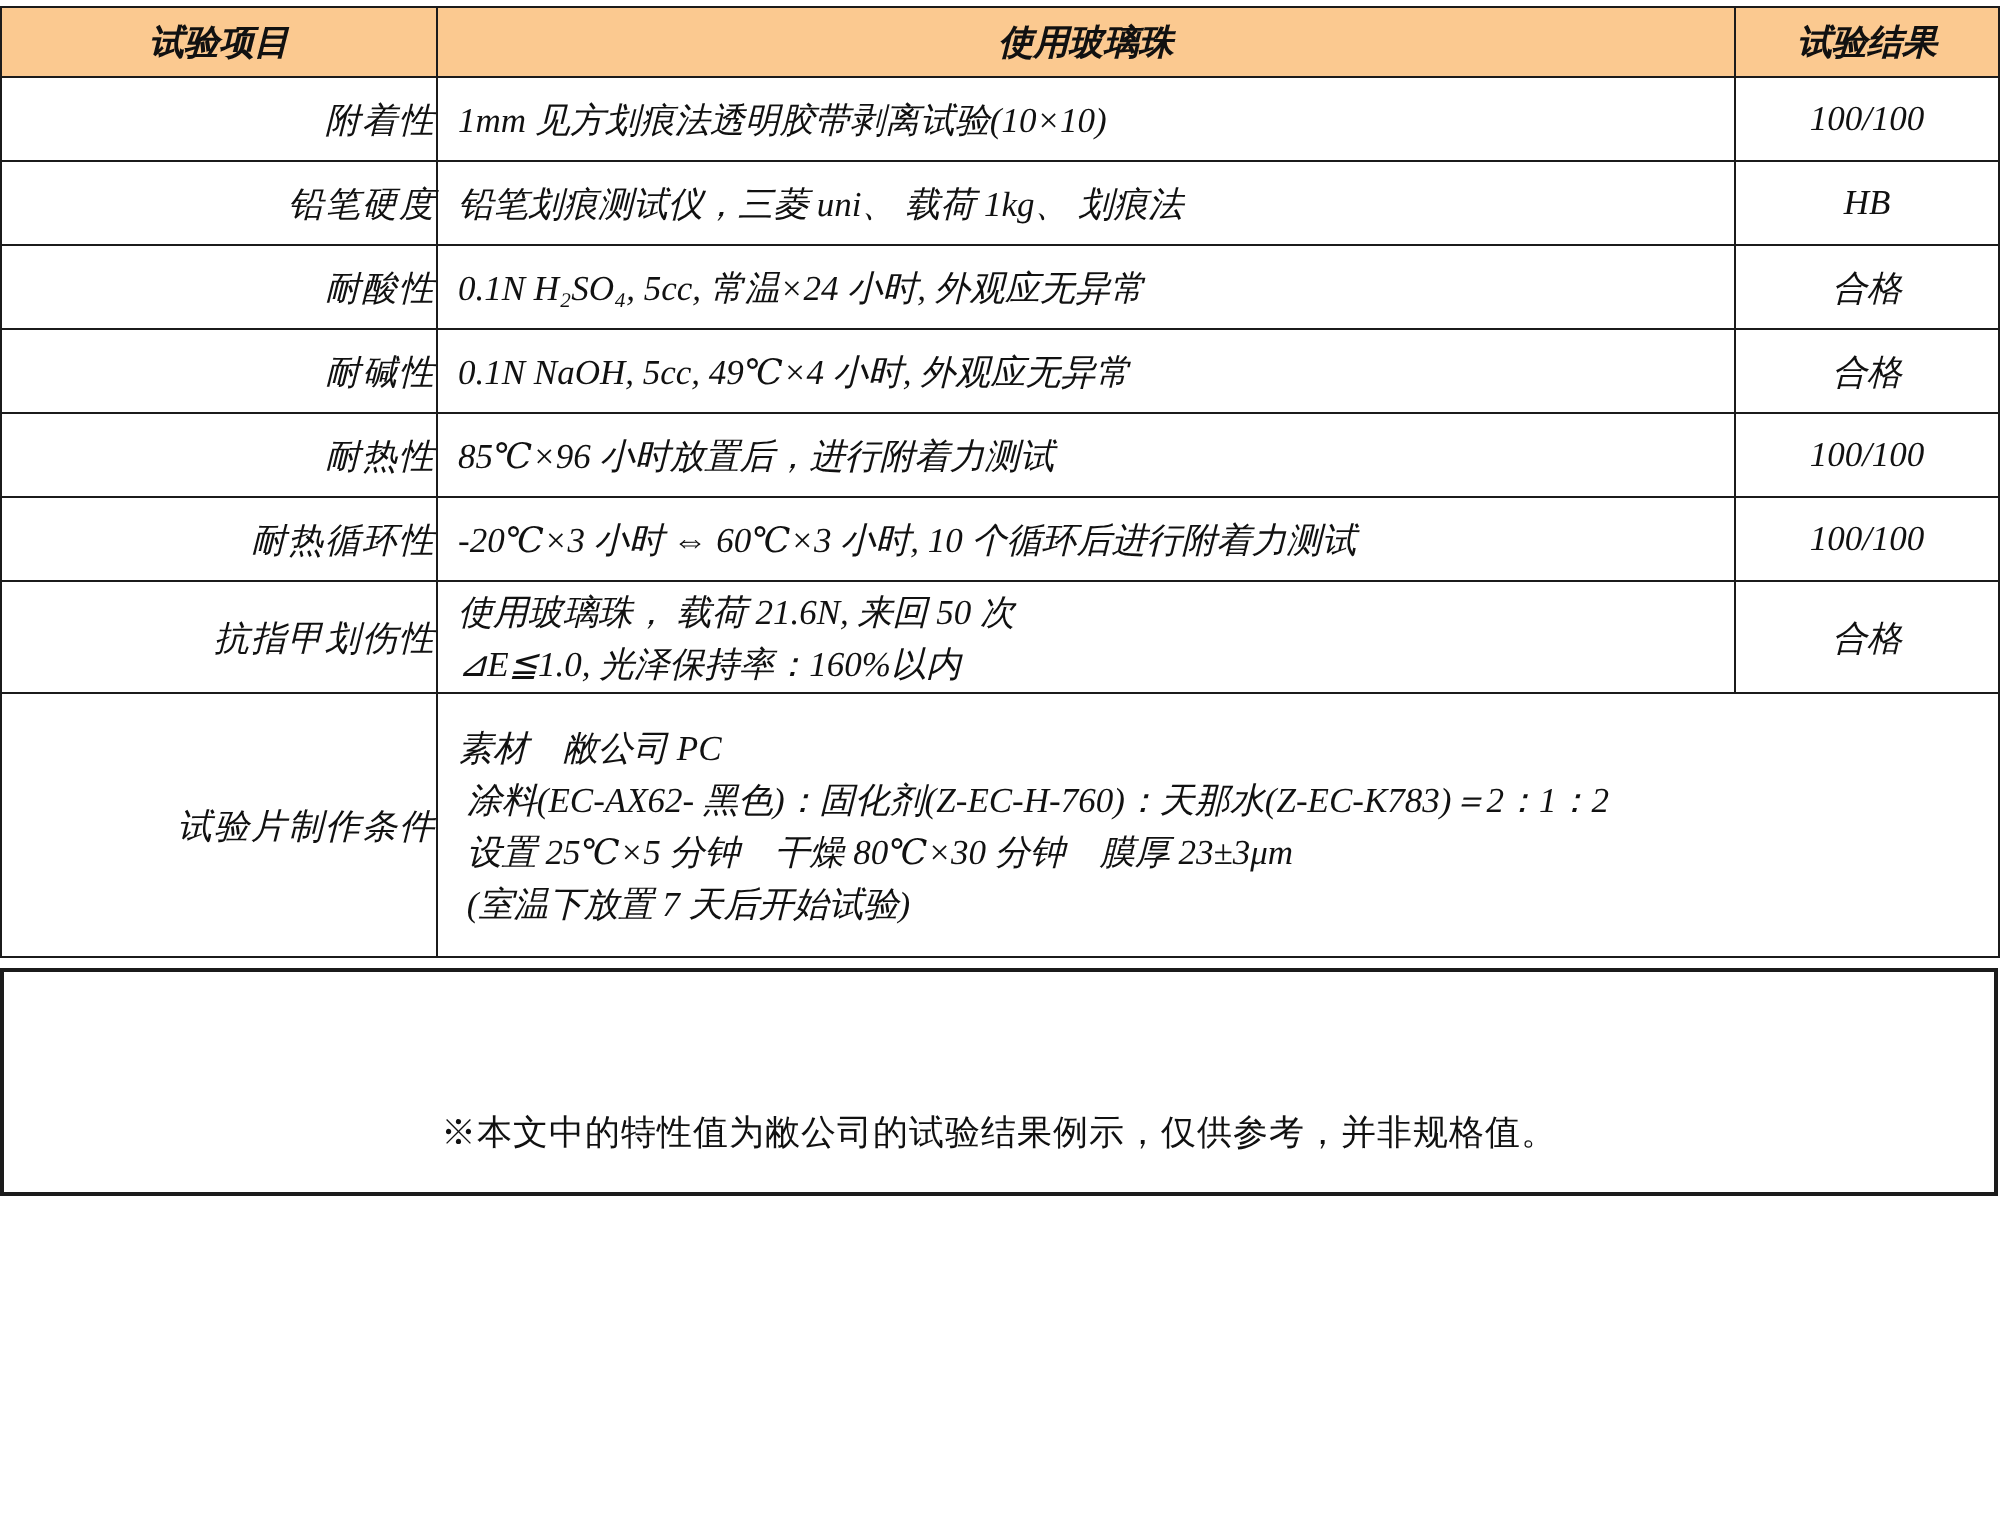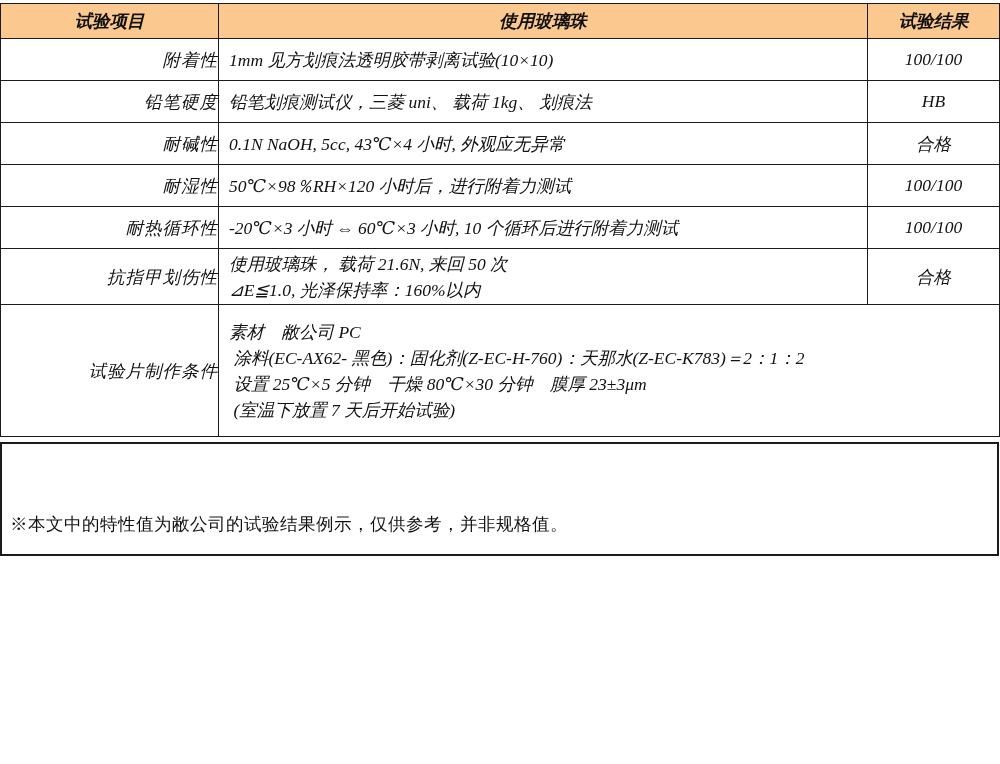--- a/index.html
+++ b/index.html
@@ -56,20 +56,21 @@
   .footer-box {
     width: 999px;
     margin-top: 5px;
     height: 114px;
     border: 2px solid #1b1b1b;
     padding: 13px 8px 0 8px;
     font-size: 17.5px;
     line-height: 27px;
     white-space: pre-wrap;
     letter-spacing: 0.5px;
+    text-align: center;
   }
 </style>
 </head>
 <body>
 
 <div class="page">
 
   <table class="spec">
     <colgroup>
       <col style="width:218px">
@@ -88,27 +89,32 @@
         <td class="item">附着性</td>
         <td class="cond">1mm 见方划痕法透明胶带剥离试验(10×10)</td>
         <td class="result">100/100</td>
       </tr>
       <tr class="row">
         <td class="item">铅笔硬度</td>
         <td class="cond">铅笔划痕测试仪，三菱 uni、 载荷 1kg、 划痕法</td>
         <td class="result">HB</td>
       </tr>
       <tr class="row">
-        <td class="item">耐碱性</td>
-        <td class="cond">0.1N NaOH, 5cc, 43℃×4 小时, 外观应无异常</td>
+        <td class="item">耐酸性</td>
+        <td class="cond">0.1N H₂SO₄, 5cc, 常温×24 小时, 外观应无异常</td>
         <td class="result">合格</td>
       </tr>
       <tr class="row">
-        <td class="item">耐湿性</td>
-        <td class="cond">50℃×98％RH×120 小时后，进行附着力测试</td>
+        <td class="item">耐碱性</td>
+        <td class="cond">0.1N NaOH, 5cc, 49℃×4 小时, 外观应无异常</td>
+        <td class="result">合格</td>
+      </tr>
+      <tr class="row">
+        <td class="item">耐热性</td>
+        <td class="cond">85℃×96 小时放置后，进行附着力测试</td>
         <td class="result">100/100</td>
       </tr>
       <tr class="row">
         <td class="item">耐热循环性</td>
         <td class="cond">-20℃×3 小时 ⇔ 60℃×3 小时, 10 个循环后进行附着力测试</td>
         <td class="result">100/100</td>
       </tr>
       <tr class="row row-tall">
         <td class="item">抗指甲划伤性</td>
         <td class="cond pre">使用玻璃珠， 载荷 21.6N, 来回 50 次

